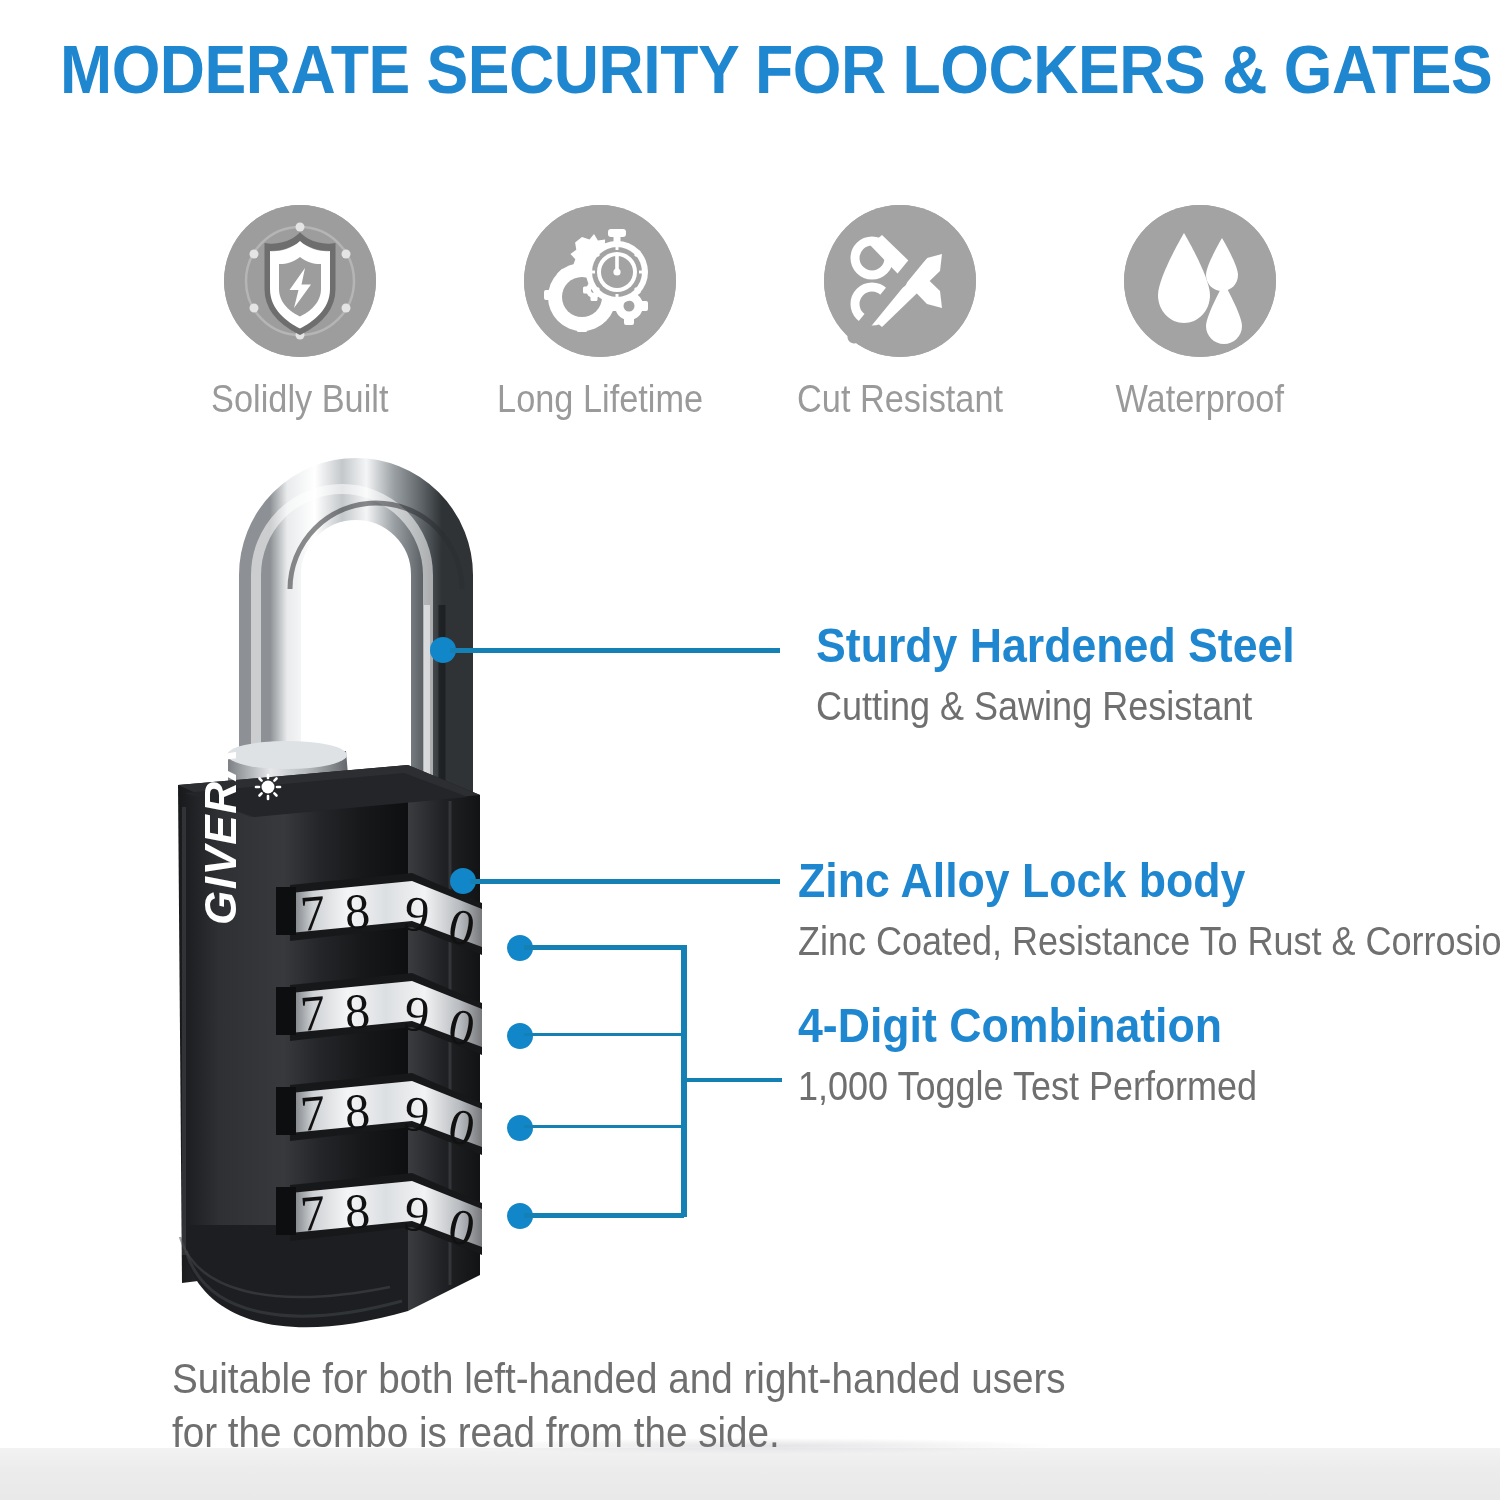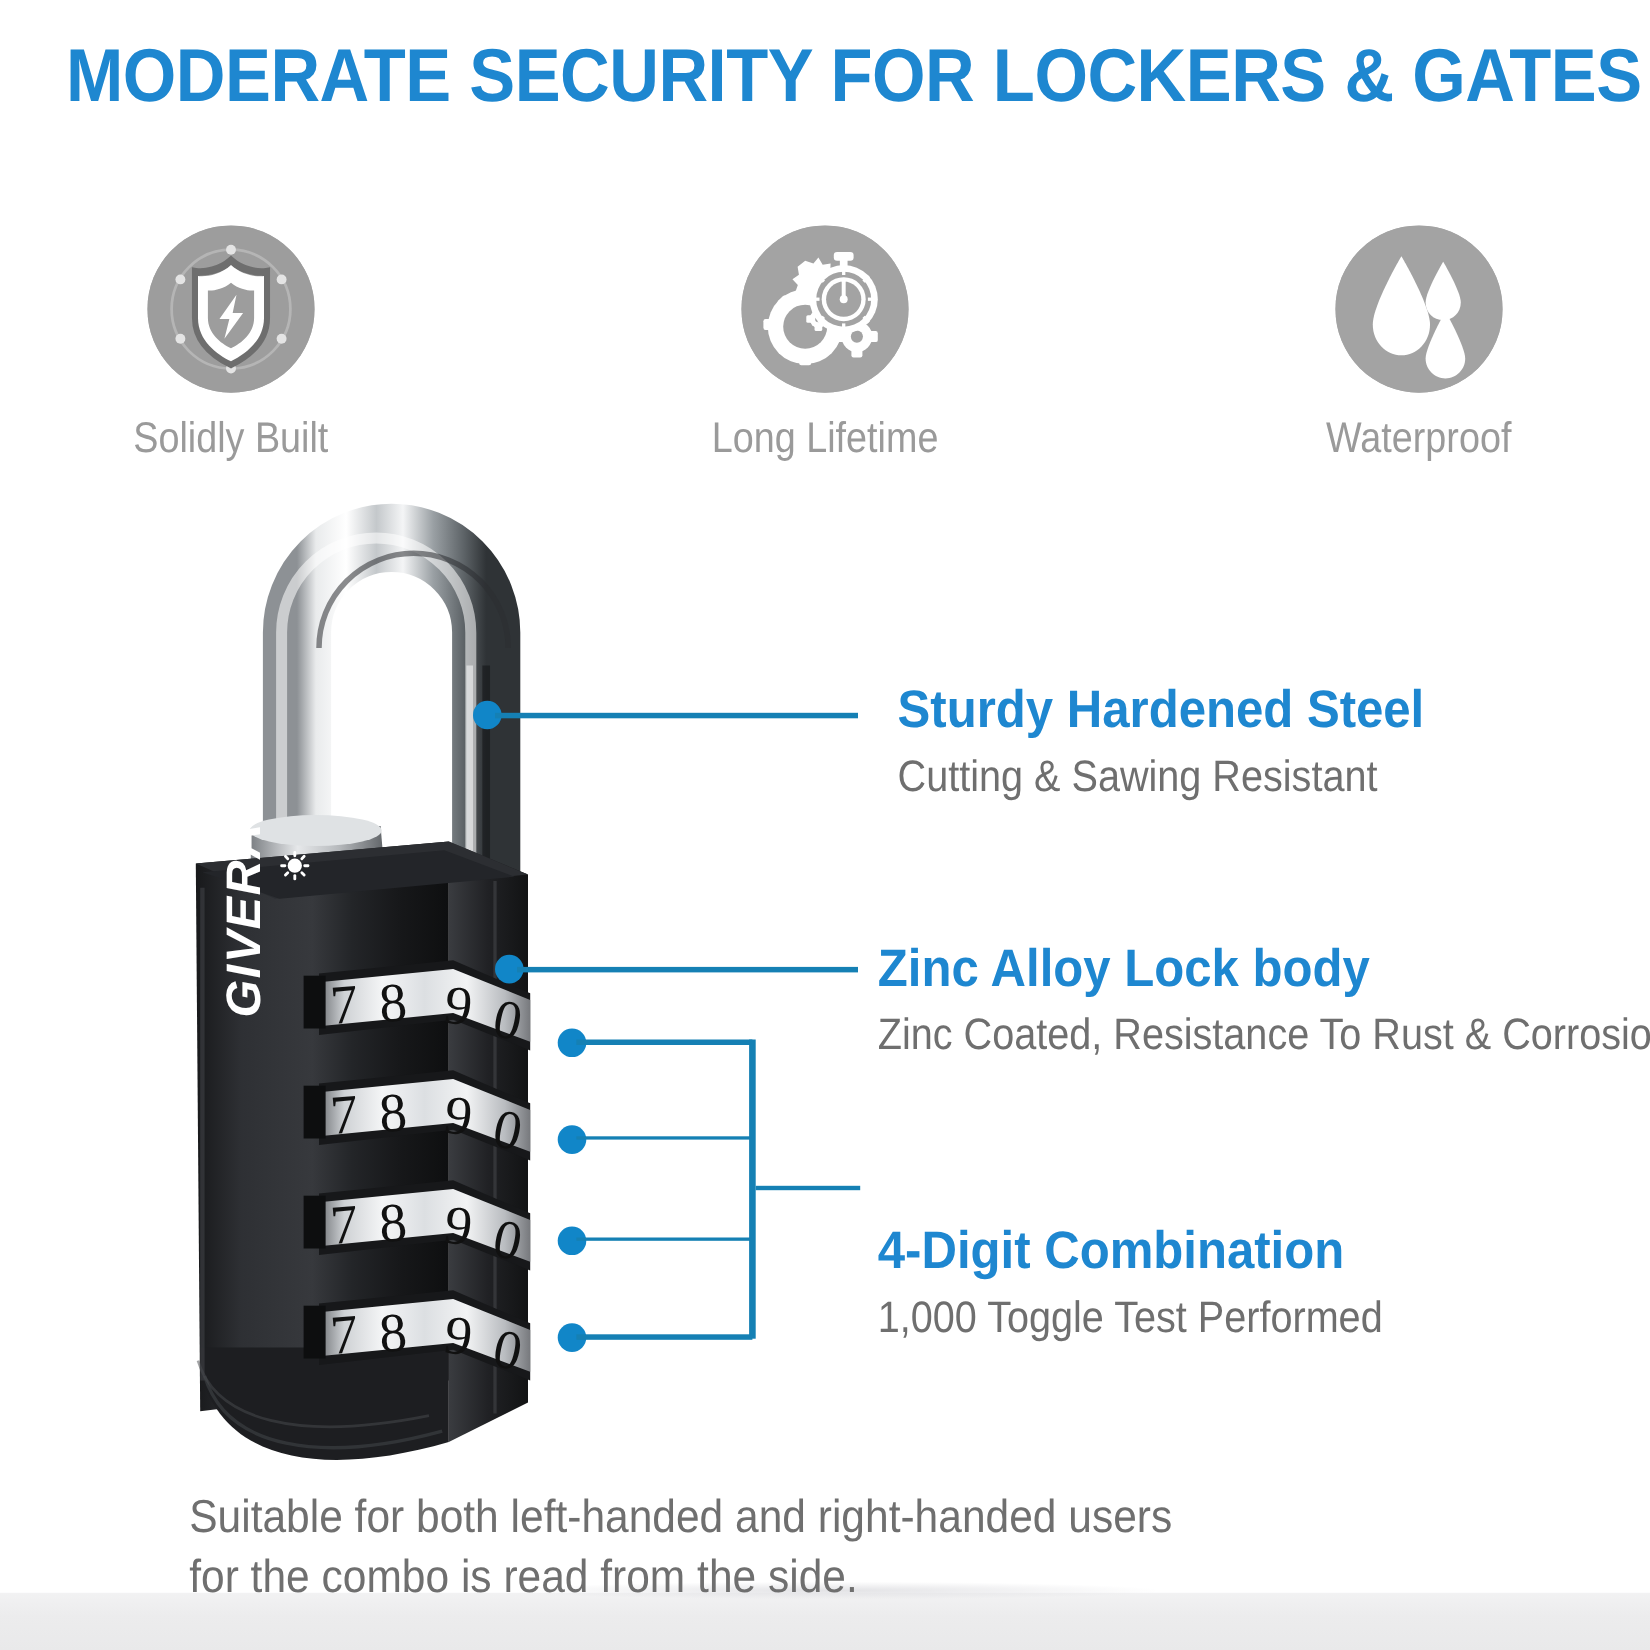--- a/index.html
+++ b/index.html
@@ -25,21 +25,21 @@
   .title{
     position:absolute;top:34px;left:0;width:1500px;text-align:center;
     color:#1E87D0;font-weight:700;font-size:68px;letter-spacing:-0.5px;
     transform:scaleX(.92);transform-origin:50% 50%;
     white-space:nowrap;line-height:1.05;
   }
 
   
   .feature-row{
     position:absolute;top:205px;left:60px;width:1380px;height:260px;
-    display:flex;justify-content:space-between;align-items:flex-start;
+    display:flex;justify-content:center;align-items:flex-start;
   }
   .feature{width:300px;display:flex;flex-direction:column;align-items:center;}
   .badge{
     width:152px;height:152px;border-radius:50%;
     background:#a7a7a7;display:flex;align-items:center;justify-content:center;
   }
   .badge svg{display:block;}
   .feature-label{
     margin-top:20px;color:#9a9a9a;font-size:39px;font-weight:400;
     transform:scaleX(.88);transform-origin:50% 50%;white-space:nowrap;
@@ -63,21 +63,21 @@
   .callout h3{
     margin:0;color:#1E87D0;font-weight:700;font-size:48px;
     transform:scaleX(.93);transform-origin:0 50%;white-space:nowrap;line-height:1.1;
   }
   .callout p{
     margin:10px 0 0 0;color:#6f6f6f;font-weight:400;font-size:40px;
     transform:scaleX(.90);transform-origin:0 50%;white-space:nowrap;line-height:1.15;
   }
   .callout.c1{top:620px;margin-left:18px;}
   .callout.c2{top:855px;}
-  .callout.c3{top:1112px;}
+  .callout.c3{top:1000px;}
 
   
   .caption{
     position:absolute;left:172px;top:1352px;width:1010px;
     color:#6f6f6f;font-size:42px;font-weight:400;line-height:1.28;
     transform:scaleX(.92);transform-origin:0 0;
   }
 </style>
 </head>
 <body>
@@ -167,20 +167,39 @@
               <rect x="112" y="45" width="3" height="7" transform="rotate(45 113.5 48.5)"></rect>
               <rect x="71" y="82" width="3" height="7" transform="rotate(45 72.5 85.5)"></rect>
               <rect x="112" y="82" width="3" height="7" transform="rotate(-45 113.5 85.5)"></rect>
             </g>
           </g>
         </svg>
       </div>
       <div class="feature-label">Long Lifetime</div>
     </div>
 
+    <div class="feature">
+      <div class="badge">
+        <svg width="152" height="152" viewBox="0 0 152 152">
+          <circle cx="76" cy="76" r="76" fill="#a3a3a3"></circle>
+          <g fill="#ffffff">
+
+            <path d="M46 40 L58 30 L116 86 L118 103 L103 99 Z"></path>
+            <path d="M46 112 L58 122 L116 66 L118 49 L103 53 Z"></path>
+
+            <circle cx="48" cy="53" r="17" fill="none" stroke="#ffffff" stroke-width="9"></circle>
+            <circle cx="48" cy="99" r="17" fill="none" stroke="#ffffff" stroke-width="9"></circle>
+          </g>
+          <circle cx="76" cy="76" r="7" fill="#a3a3a3"></circle>
+
+          <path d="M120 22 L30 132" stroke="#a3a3a3" stroke-width="13" stroke-linecap="round"></path>
+        </svg>
+      </div>
+      <div class="feature-label">Cut Resistant</div>
+    </div>
 
     <div class="feature">
       <div class="badge">
         <svg width="152" height="152" viewBox="0 0 152 152">
           <circle cx="76" cy="76" r="76" fill="#a3a3a3"></circle>
           <path d="M60 28 C60 28 34 72 34 90 C34 106 46 118 60 118 C74 118 86 106 86 90 C86 72 60 28 60 28 Z" fill="#ffffff"></path>
           <path d="M98 33 C98 33 82 60 82 70 C82 79 89 86 98 86 C107 86 114 79 114 70 C114 60 98 33 98 33 Z" fill="#ffffff"></path>
           <path d="M100 78 C100 78 82 110 82 121 C82 131 90 139 100 139 C110 139 118 131 118 121 C118 110 100 78 100 78 Z" fill="#ffffff"></path>
         </svg>
       </div>

